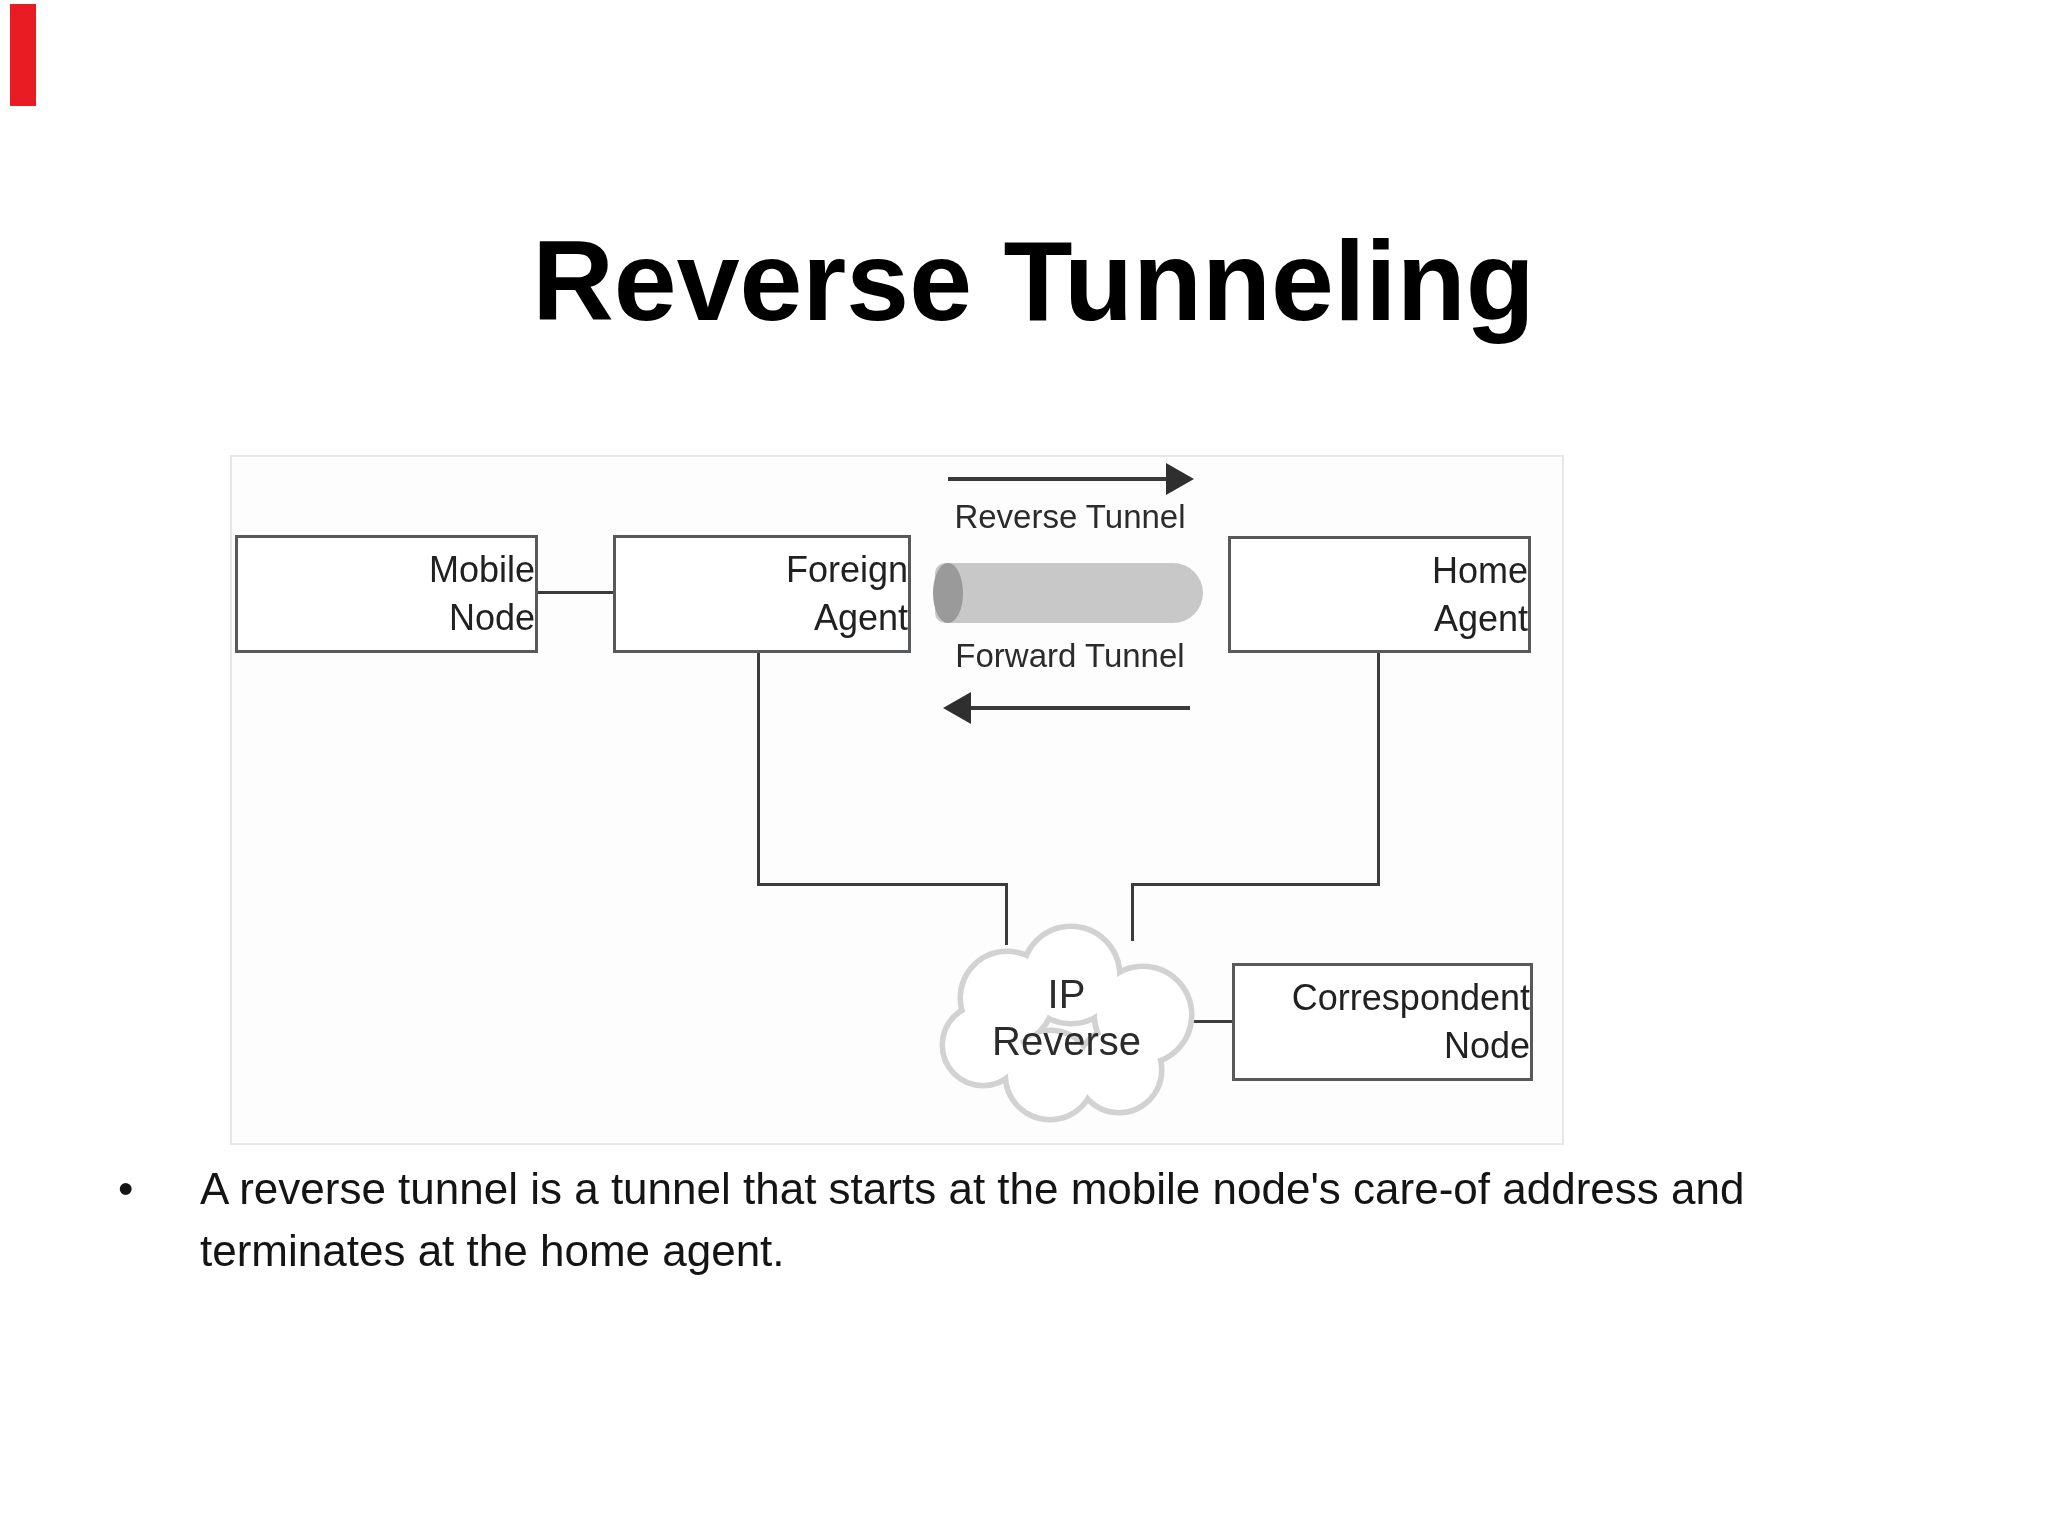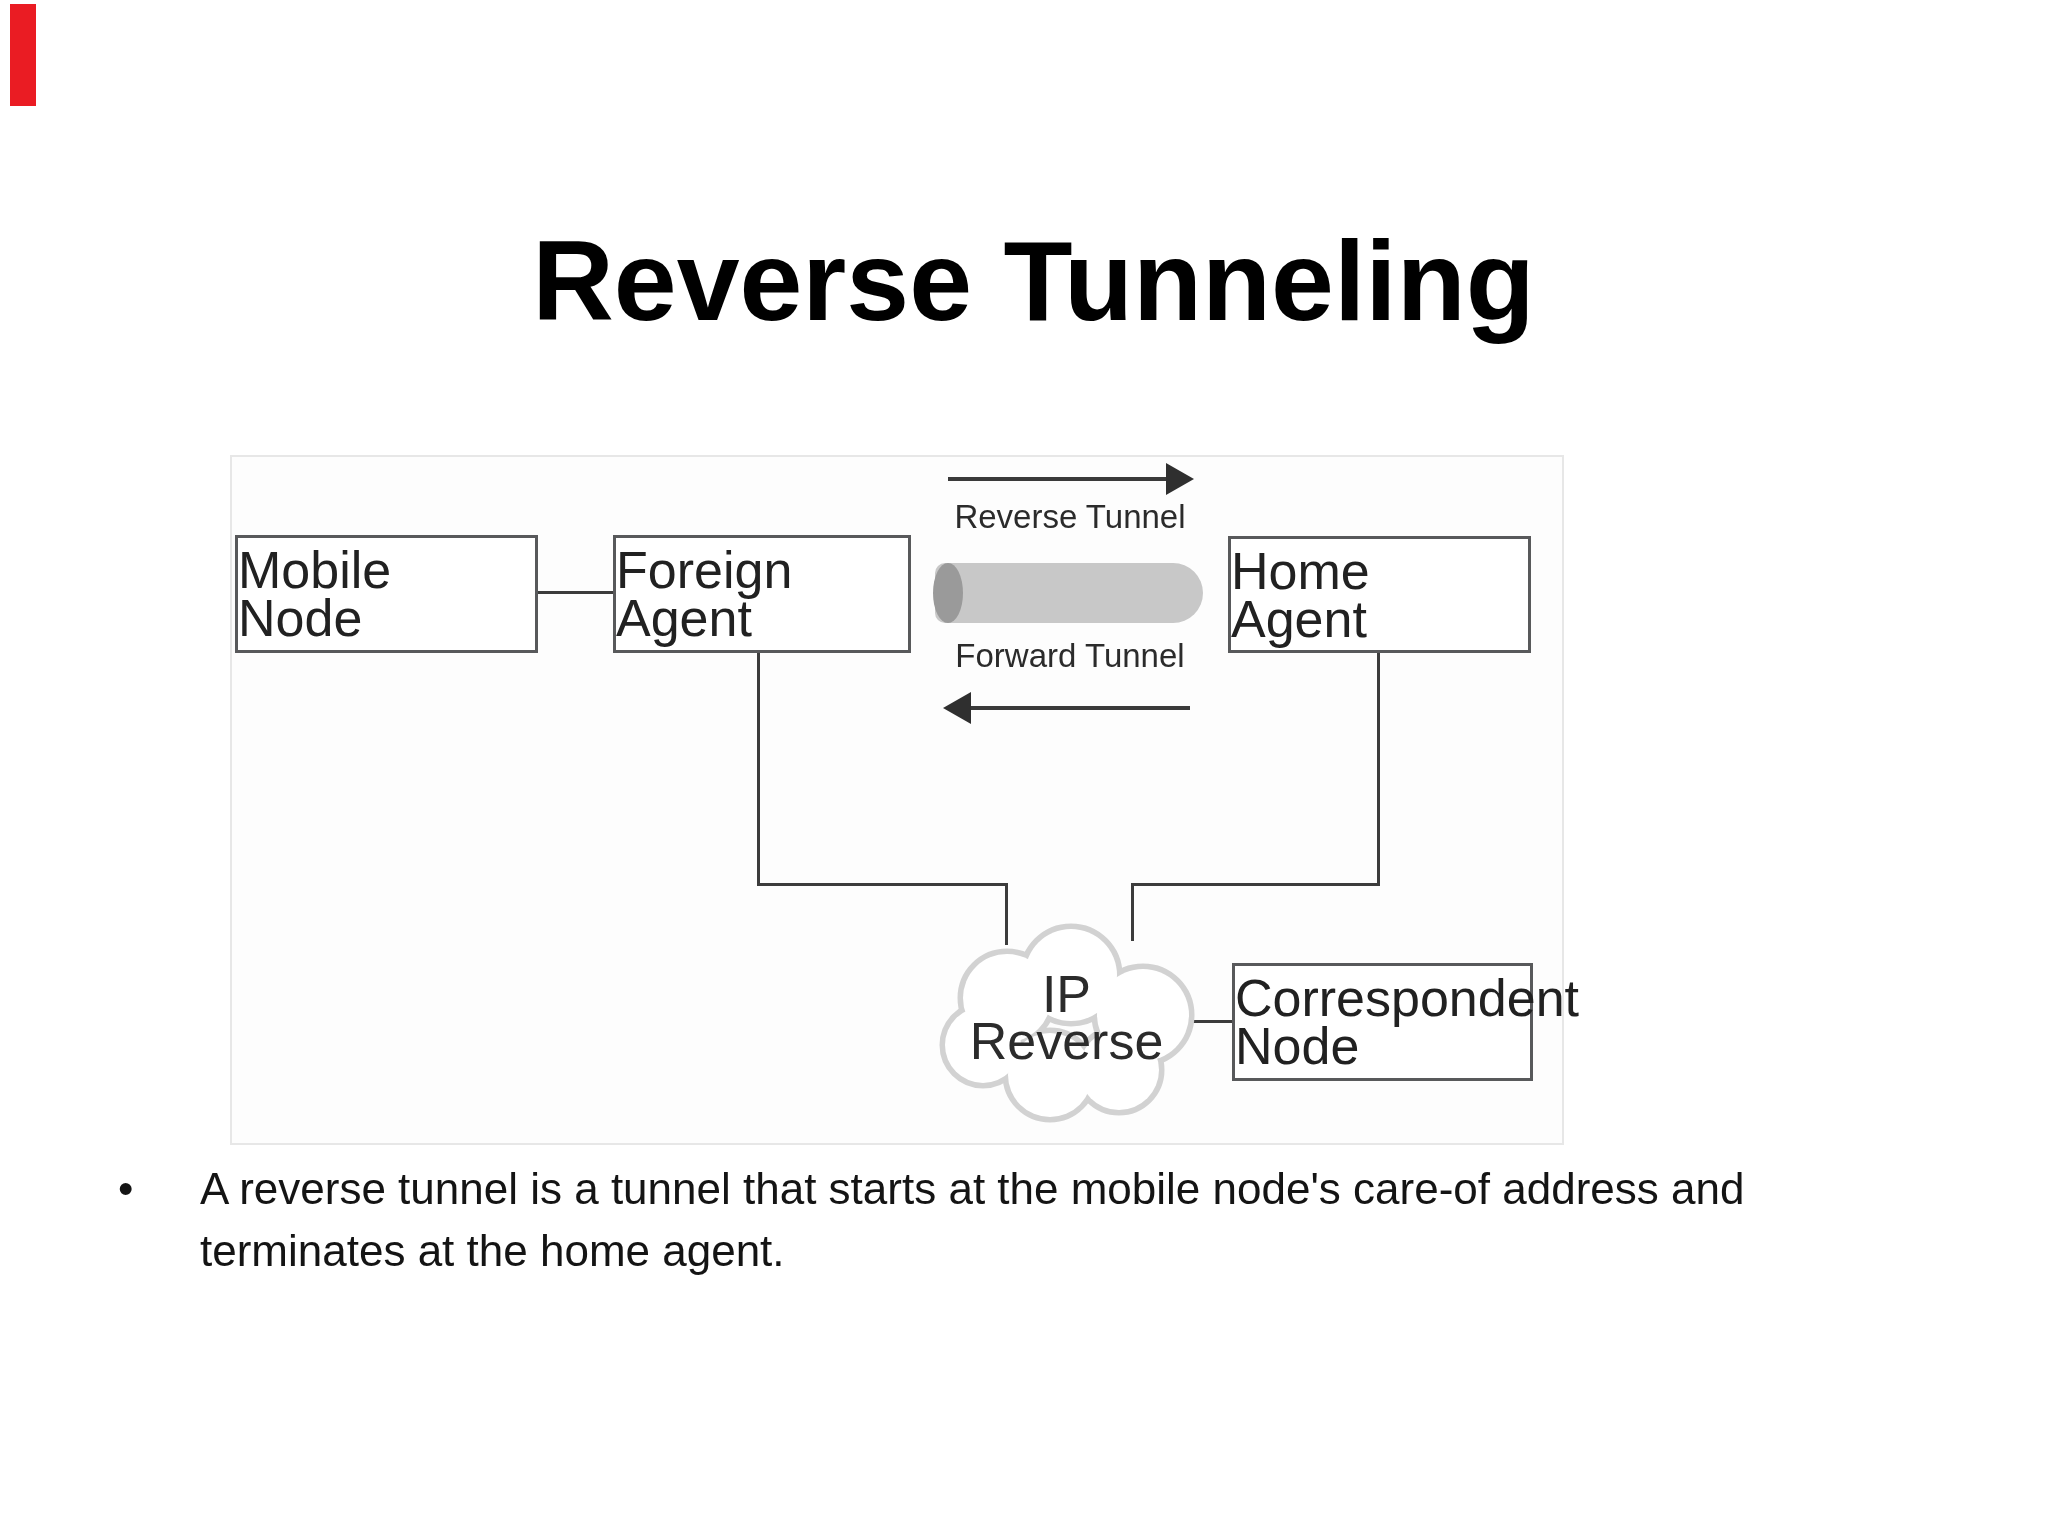--- a/index.html
+++ b/index.html
@@ -13,22 +13,22 @@
   
   .slide-title{left:0;right:0;top:143px;text-align:center;font-size:113px;
                line-height:1.1;color:#000;white-space:nowrap;padding-left:19px;}
 
   
   .diagram-frame{left:230px;top:455px;width:1330px;height:686px;
                  background:#fdfdfd;border:2px solid #e7e7e7;}
 
   
   .node{border:3px solid #58595b;background:#ffffff;display:flex;
-        flex-direction:column;align-items:flex-start;justify-content:center;
-        font-size:52px;line-height:48px;color:#212121;text-align:center;}
+        flex-direction:column;align-items:flex-end;justify-content:center;
+        font-size:36px;line-height:48px;color:#212121;text-align:center;}
   .node-mobile{left:235px;top:535px;width:297px;height:112px;}
   .node-foreign{left:613px;top:535px;width:292px;height:112px;}
   .node-home{left:1228px;top:536px;width:297px;height:111px;}
   .node-correspondent{left:1232px;top:963px;width:295px;height:112px;}
 
   
   .wire{background:#3c3c3c;}
   .wire-mn-fa{left:532px;top:591px;width:81px;height:3px;}
   .wire-fa-drop{left:757px;top:647px;width:3px;height:239px;}
   .wire-fa-horiz{left:757px;top:883px;width:251px;height:3px;}
@@ -53,21 +53,21 @@
   .fwd-label{top:637px;}
 
   
   .cyl-body{left:935px;top:563px;width:268px;height:60px;background:#c8c8c8;
             border-radius:10px 30px 30px 10px;}
   .cyl-cap{left:933px;top:563px;width:30px;height:60px;border-radius:50%;background:#9a9a9a;}
 
   
   .cloud-svg{left:933px;top:918px;width:267px;height:207px;}
   .cloud-label{left:933px;top:971px;width:267px;text-align:center;
-               font-size:52px;line-height:47px;color:#2b2b2b;}
+               font-size:40px;line-height:47px;color:#2b2b2b;}
 
   
   .bullet-dot{left:118px;top:1163px;font-size:44px;line-height:52px;color:#141414;}
   .bullet-l1{left:200px;top:1163px;font-size:44px;line-height:52px;color:#141414;white-space:nowrap;}
   .bullet-l2{left:200px;top:1225px;font-size:44px;line-height:52px;color:#141414;white-space:nowrap;}
 </style>
 </head>
 <body>
 
 <div class="abs red-marker"></div>

